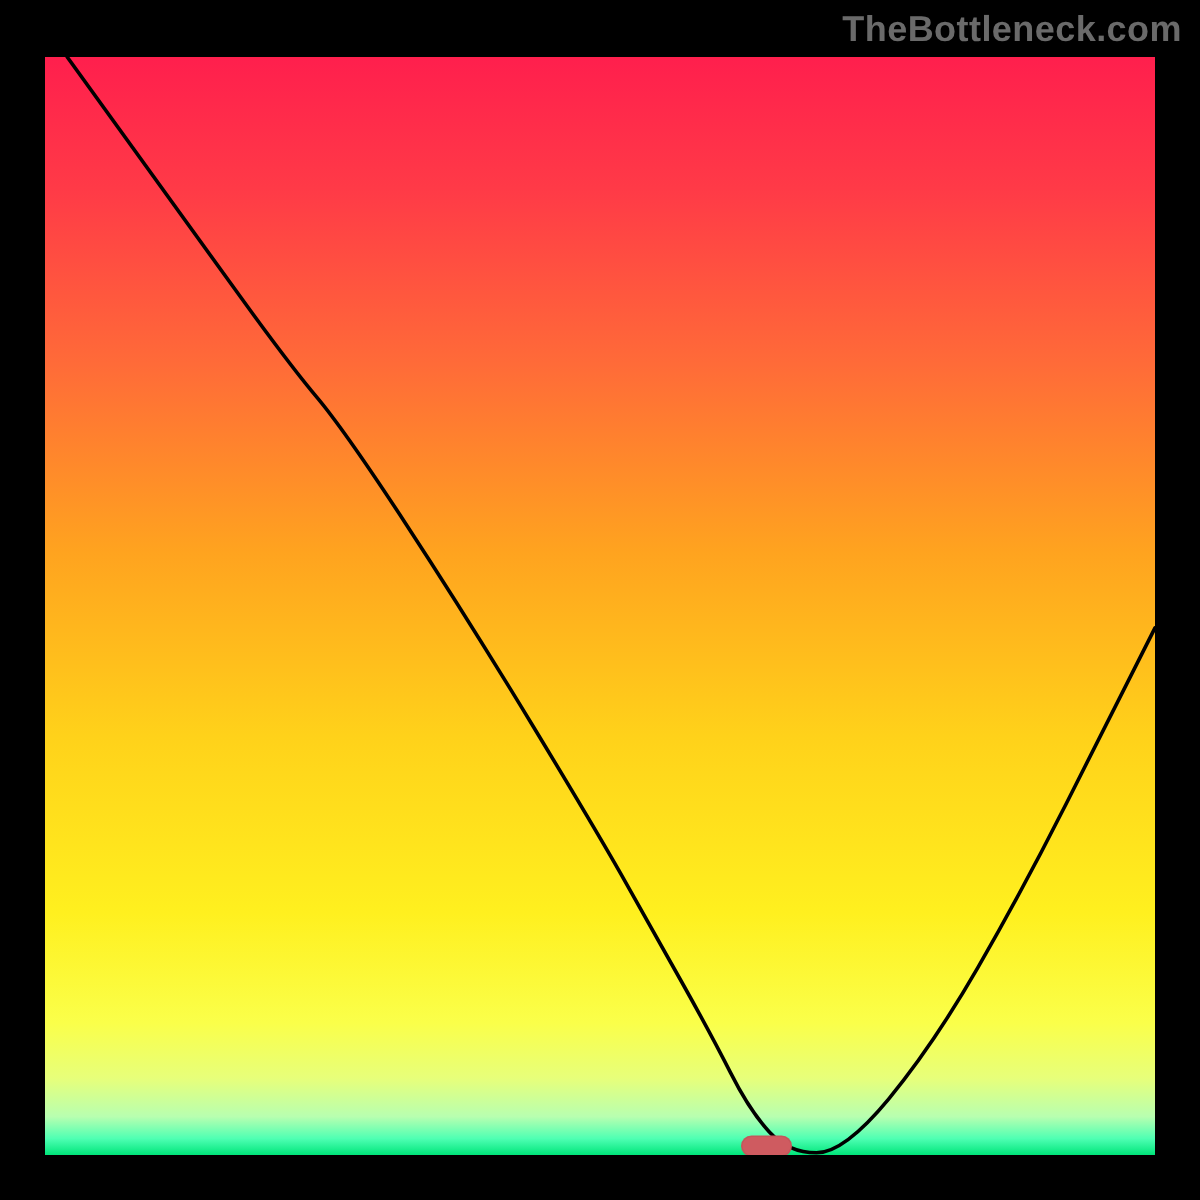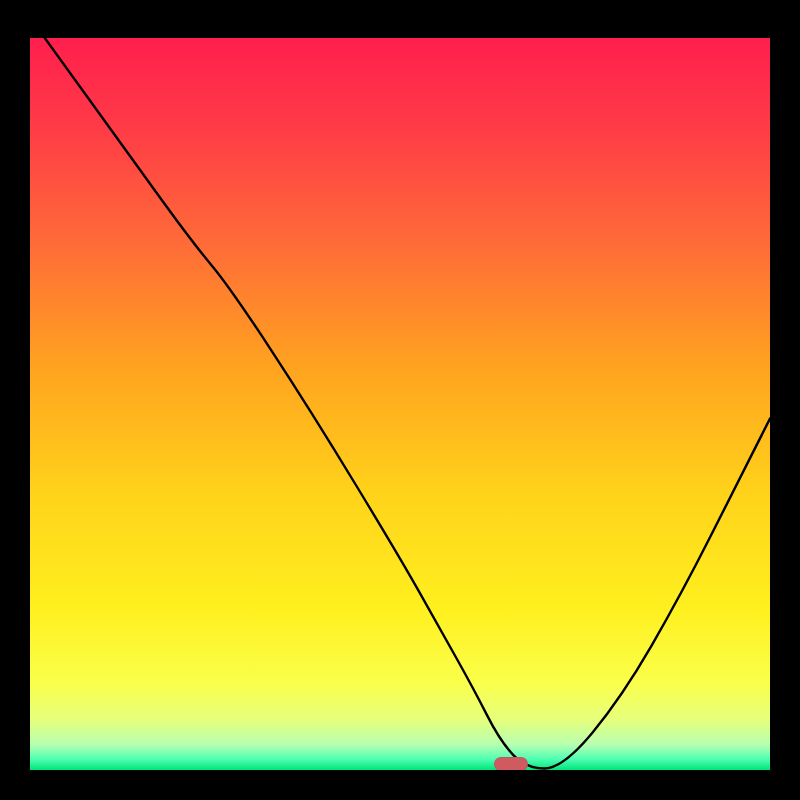--- a/index.html
+++ b/index.html
@@ -48,20 +48,21 @@
     position: absolute;
     left: 0;
     top: 0;
   }
 </style>
 </head>
 <body>
 
 <div class="stage">
 
+  <div class="watermark">TheBottleneck.com</div>
 
   <div class="plot" id="plot" style="left: 30px; top: 38px; width: 740px; height: 732px;">
 
     
     <svg id="bg-svg" preserveAspectRatio="none" width="740" height="732">
       <defs>
         <linearGradient id="heat" x1="0" y1="0" x2="0" y2="1">
             <stop offset="0.00%" stop-color="#ff1f4d"></stop>
             <stop offset="12.00%" stop-color="#ff3a47"></stop>
             <stop offset="28.00%" stop-color="#ff6b38"></stop>

